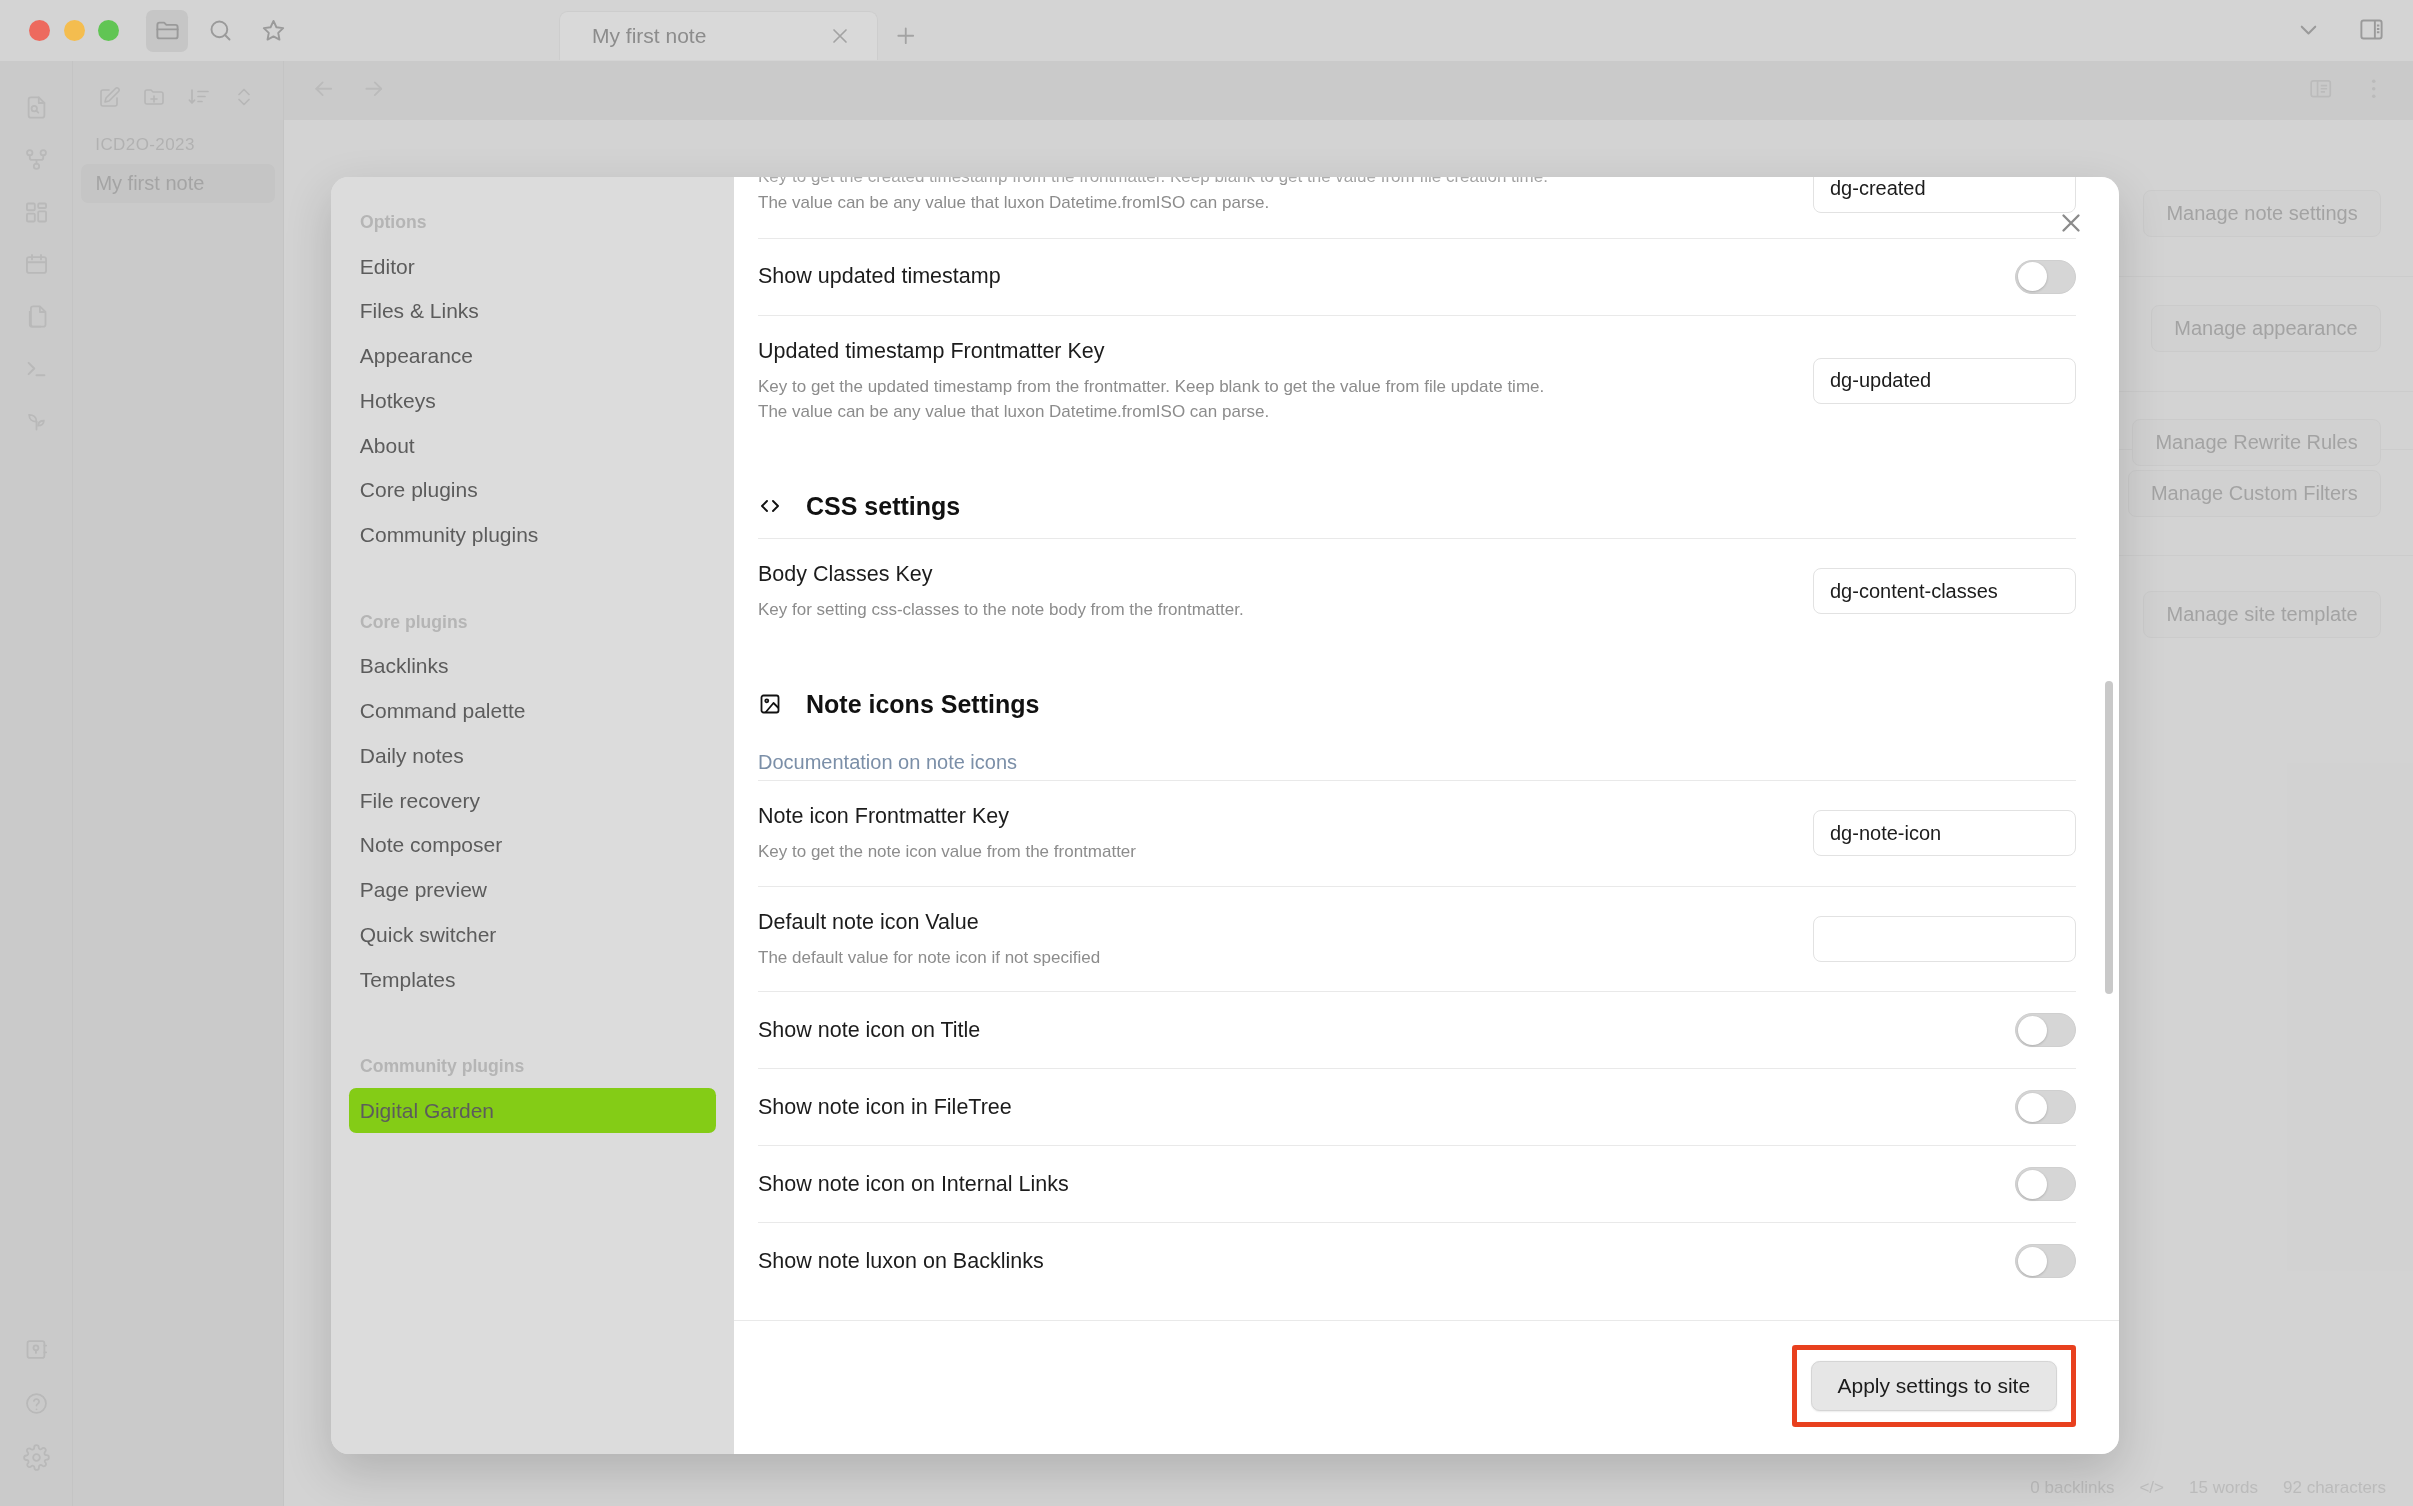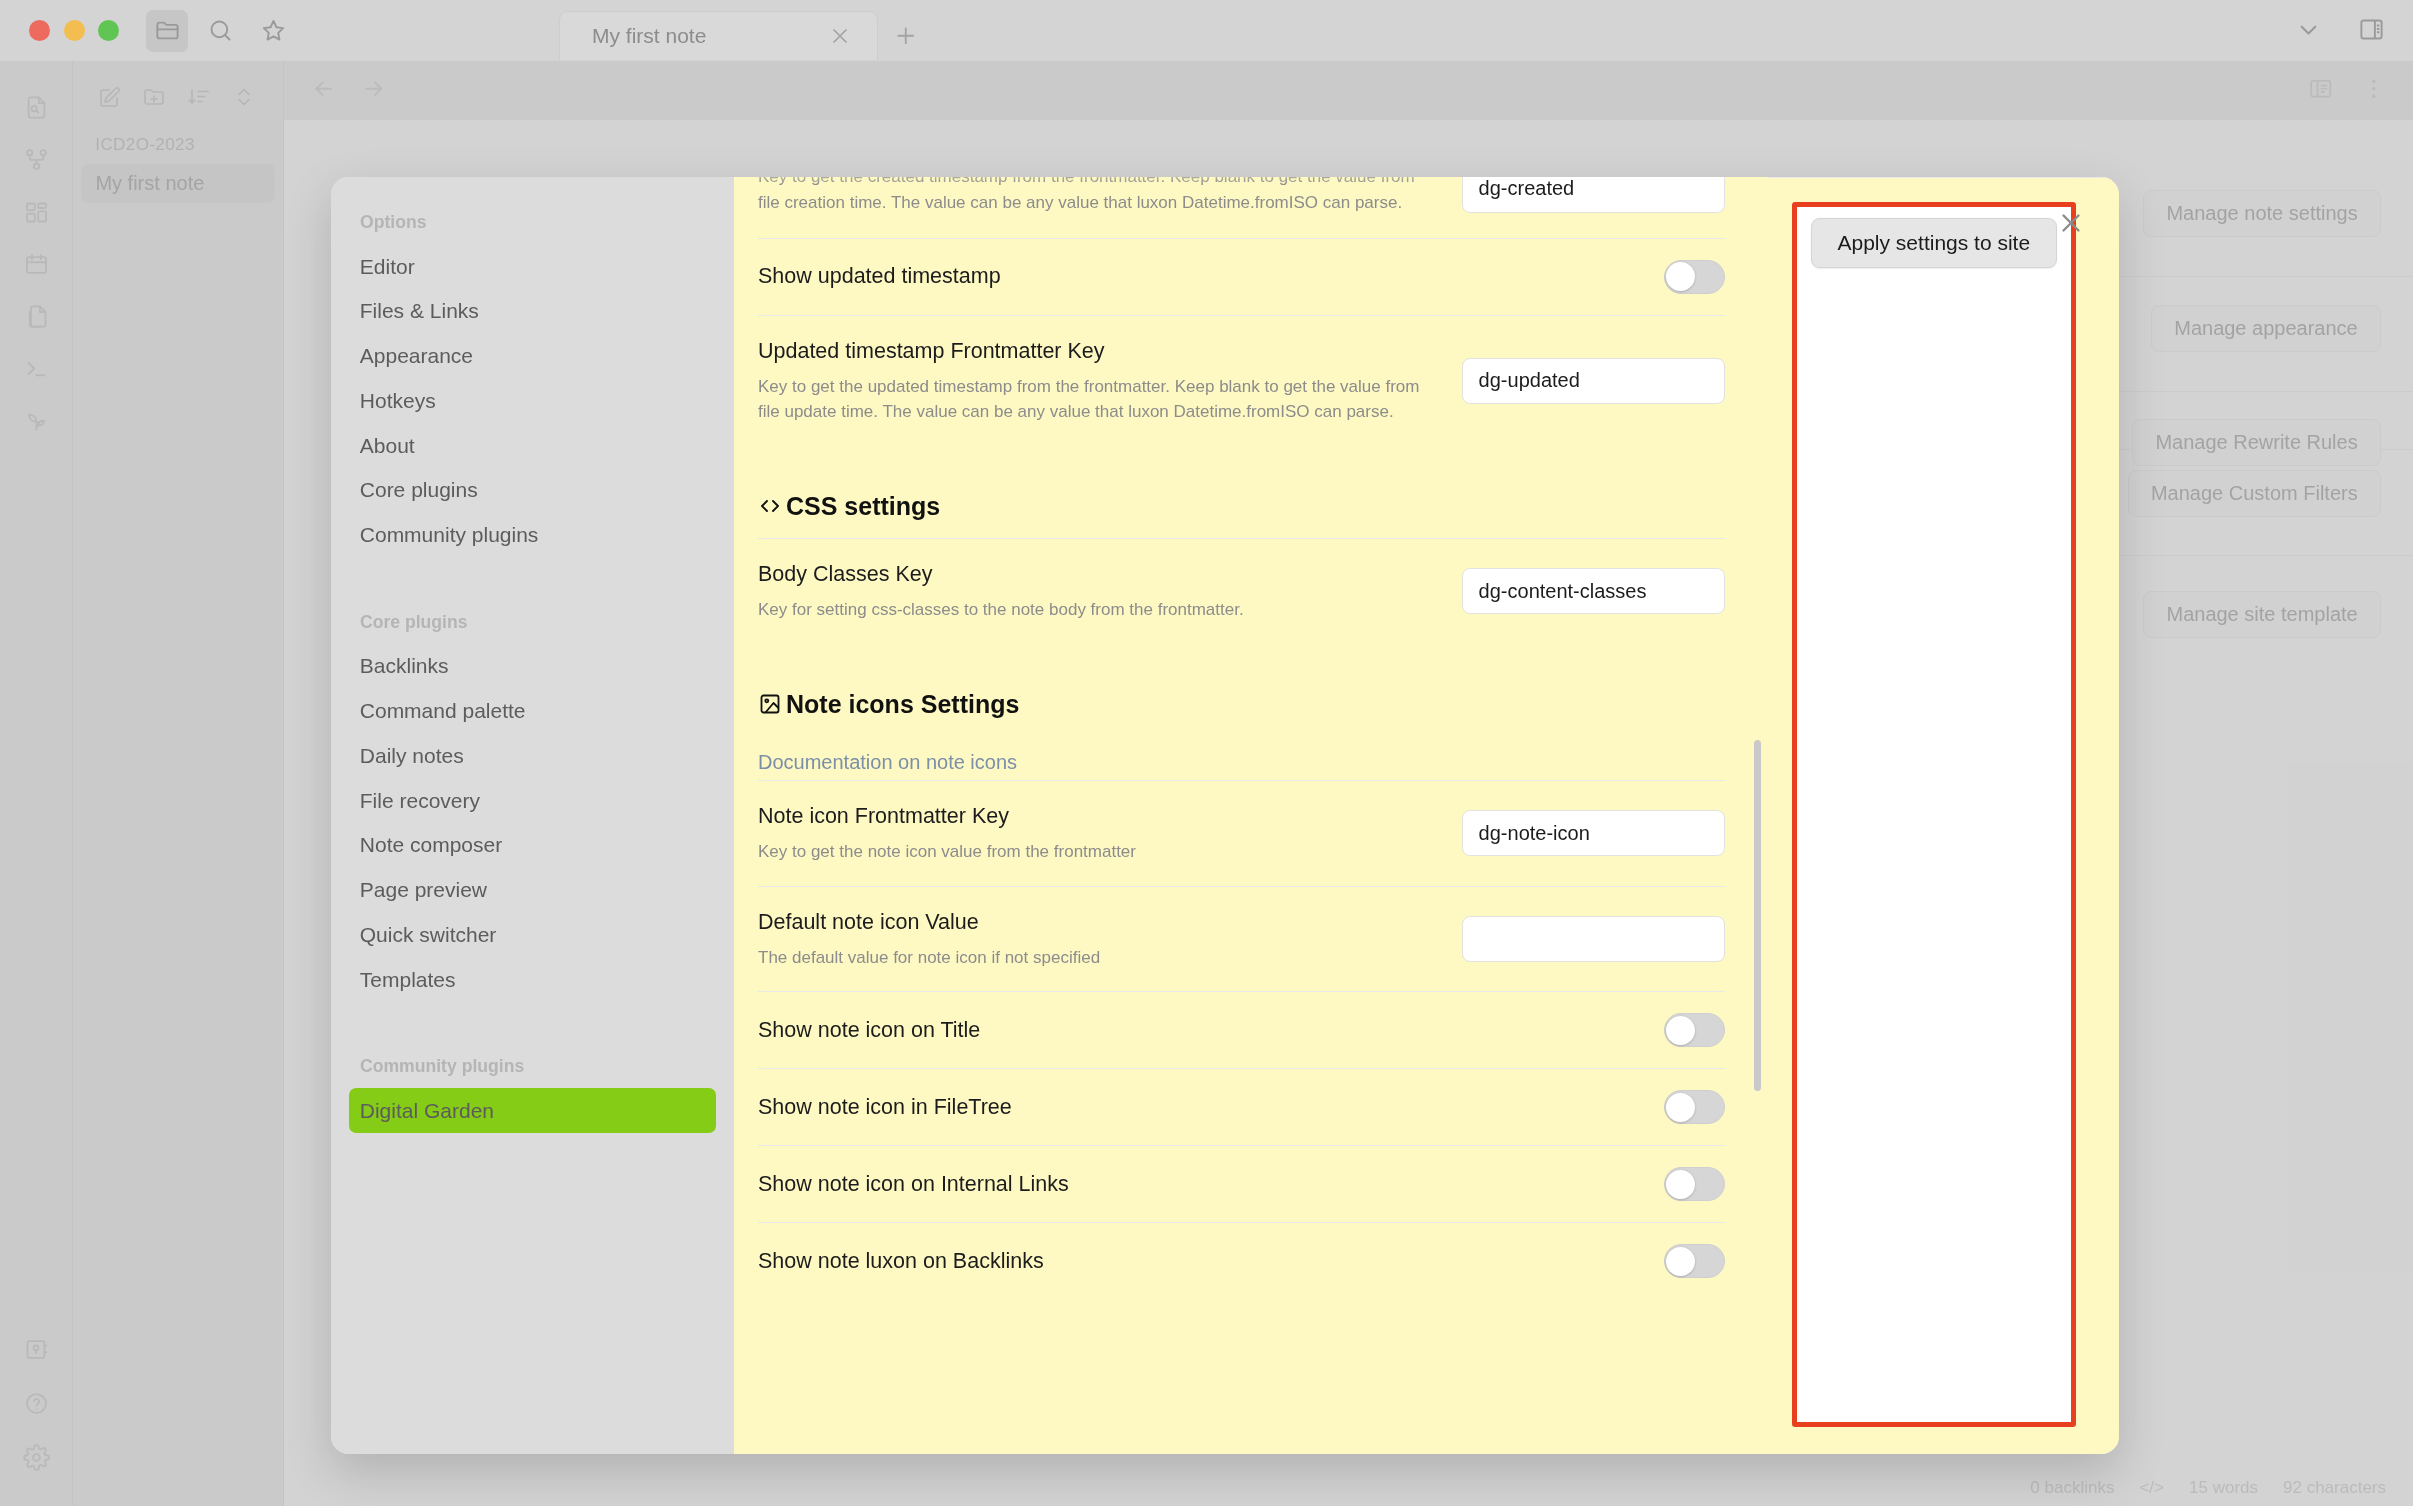--- a/index.html
+++ b/index.html
@@ -168,23 +168,23 @@
   }
   .ms-section.spaced { padding-top: 54px; }
   .ms-item {
     margin: 0 17.6px; padding: 10.4px 11.2px;
     font-size: 21px; color: #5c5c5c;
     border-radius: 7.2px;
   }
   .ms-item.active { background: #84cc16; }
 
   .modal-main {
-    flex: 1; background: #fef9c3;
+    flex: 1; background: #ffffff;
     position: relative;
-    display: flex; 
+    display: flex; flex-direction: column;
     min-width: 0;
   }
   .modal-close {
     position: absolute; right: 29px; top: 27px;
     width: 38px; height: 38px;
     display: flex; align-items: center; justify-content: center;
     color: #8b8b8b; z-index: 5;
   }
   .modal-scroll {
     flex: 1; overflow: hidden;
@@ -217,21 +217,21 @@
     border: 0.8px solid #cfcfcf;
   }
   .toggle .knob {
     position: absolute; top: 1.6px; left: 1.6px;
     width: 29px; height: 29px; border-radius: 50%;
     background: #fff; box-shadow: 0 0.8px 2.4px rgba(0,0,0,.22);
   }
 
   
   .section-head {
-    display: flex; align-items: center; gap: 4px;
+    display: flex; align-items: center; gap: 24px;
     padding: 46px 0 17.6px 0;
   }
   .section-head .sh-icon { color: #111; display: flex; align-items: center; }
   .section-head .sh-title { font-size: 25px; font-weight: 700; color: #111; }
 
   .doc-link {
     font-size: 20px; color: #7b8fa8; padding: 14.4px 0 6.4px 0; display: block;
   }
 
   .clipped-top {

